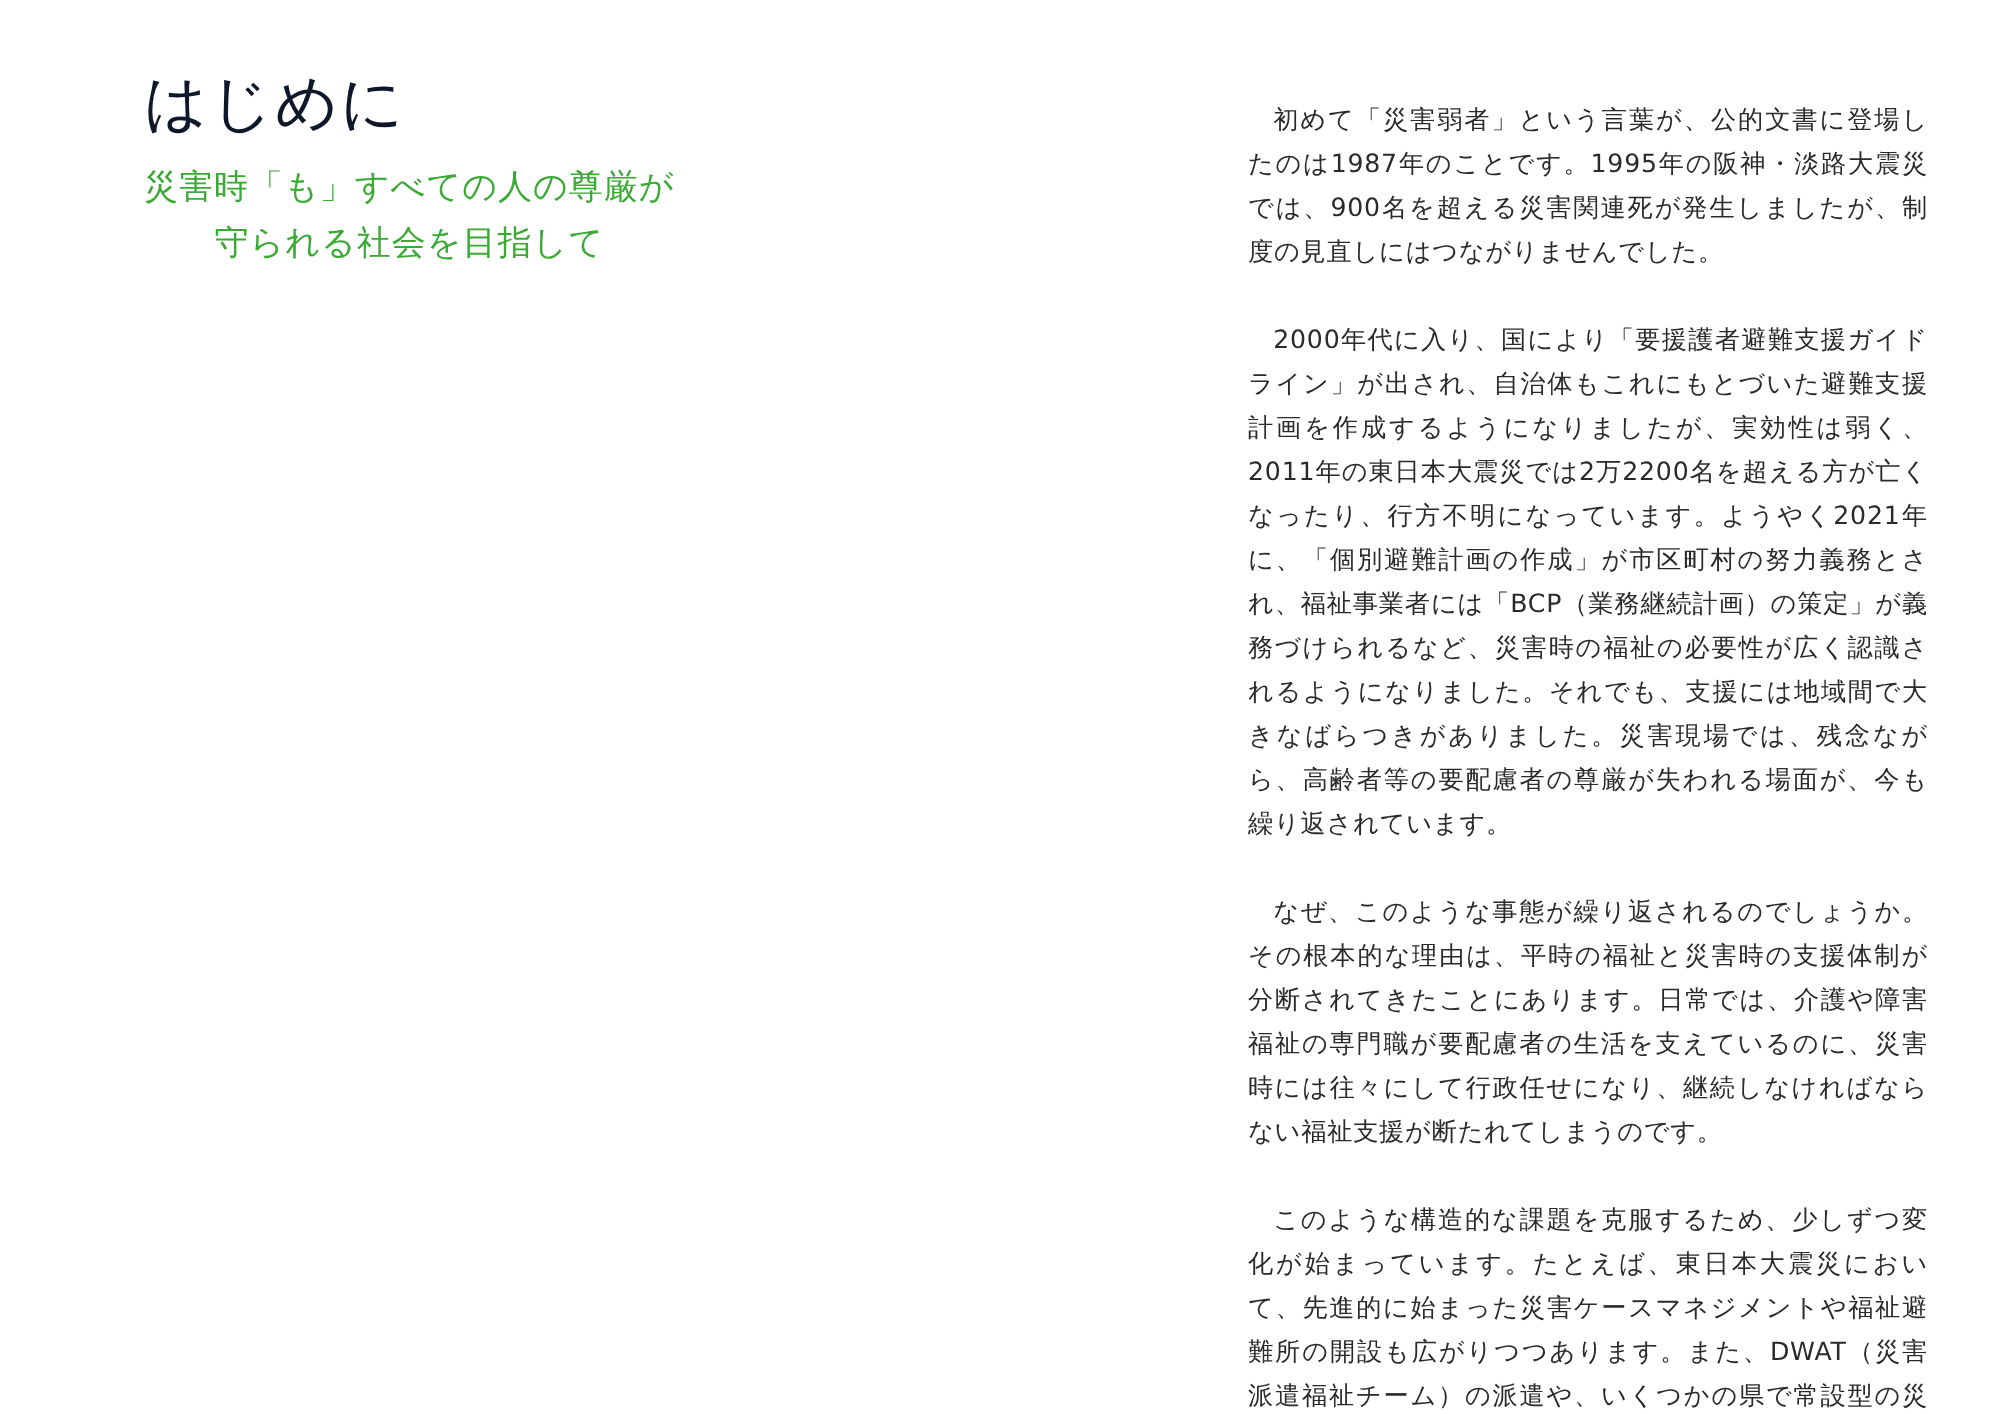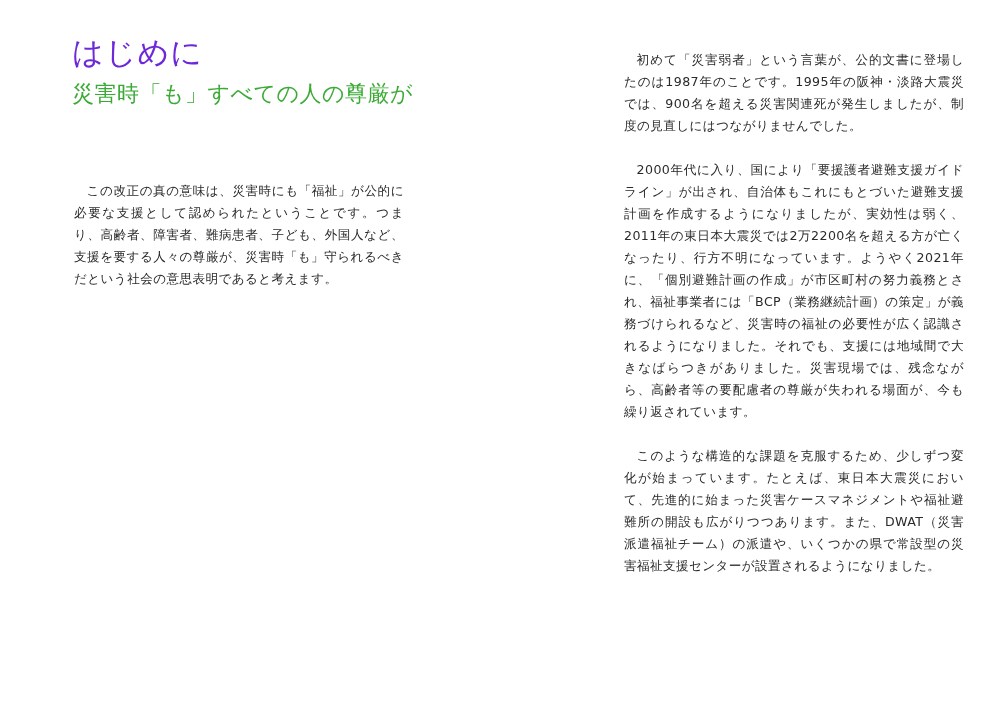--- a/index.html
+++ b/index.html
@@ -2,42 +2,43 @@
 <html><head>
   <meta charset="utf-8">
   <style>
     html, body { margin: 0; padding: 0; background: #ffffff; }
     body { width: 1000px; height: 707px; position: relative; overflow: hidden;
            font-family: "DejaVu Sans", "Liberation Sans", sans-serif; color: #2a2a2a; }
     .page { position: absolute; top: 0; height: 707px; }
     .page-left { left: 0; width: 500px; }
     .page-right { left: 528px; width: 500px; margin-top: 15px; }
     .title { position: absolute; left: 72px; top: 32px; margin: 0;
-             font-size: 31px; font-weight: normal; color: #6d28d9; letter-spacing: 1px; line-height: 40px; }
+             font-size: 31px; font-weight: normal; color: #0f172a; letter-spacing: 1px; line-height: 40px; }
     .subtitle { position: absolute; left: 72px; top: 80px; margin: 0;
-                font-size: 22px; font-weight: normal; color: #3aaa35; line-height: 28px; letter-spacing: 0.5px; text-align: center; }
+                font-size: 17px; font-weight: normal; color: #3aaa35; line-height: 28px; letter-spacing: 0.5px; text-align: center; }
     .col { position: absolute; font-size: 12.6px; line-height: 22px; letter-spacing: 0.4px; text-align: justify; }
     .col-left { left: 74px; top: 180px; width: 330px; }
     .col-right { left: 96px; top: 34px; width: 340px; }
     .col p { margin: 0 0 22px 0; text-indent: 1em; }
   </style>
 </head>
 <body>
 
 <div class="page page-left">
   <h1 class="title">はじめに</h1>
   <h2 class="subtitle">
     <span>災害時「も」すべての人の尊厳が</span><br>
+    <span>守られる社会を目指して</span>
   </h2>
   <div class="col col-left">
-    <p>この改正の真の意味は、災害時にも「福祉」が公的に必要な支援として認められたということです。つまり、高齢者、障害者、難病患者、子ども、外国人など、支援を要する人々の尊厳が、災害時「も」守られるべきだという社会の意思表明であると考えます。</p>
 
   </div>
 </div>
 
 <div class="page page-right">
   <div class="col col-right">
     <p>初めて「災害弱者」という言葉が、公的文書に登場したのは1987年のことです。1995年の阪神・淡路大震災では、900名を超える災害関連死が発生しましたが、制度の見直しにはつながりませんでした。</p>
     <p>2000年代に入り、国により「要援護者避難支援ガイドライン」が出され、自治体もこれにもとづいた避難支援計画を作成するようになりましたが、実効性は弱く、2011年の東日本大震災では2万2200名を超える方が亡くなったり、行方不明になっています。ようやく2021年に、「個別避難計画の作成」が市区町村の努力義務とされ、福祉事業者には「BCP（業務継続計画）の策定」が義務づけられるなど、災害時の福祉の必要性が広く認識されるようになりました。それでも、支援には地域間で大きなばらつきがありました。災害現場では、残念ながら、高齢者等の要配慮者の尊厳が失われる場面が、今も繰り返されています。</p>
+    <p>なぜ、このような事態が繰り返されるのでしょうか。その根本的な理由は、平時の福祉と災害時の支援体制が分断されてきたことにあります。日常では、介護や障害福祉の専門職が要配慮者の生活を支えているのに、災害時には往々にして行政任せになり、継続しなければならない福祉支援が断たれてしまうのです。</p>
     <p>このような構造的な課題を克服するため、少しずつ変化が始まっています。たとえば、東日本大震災において、先進的に始まった災害ケースマネジメントや福祉避難所の開設も広がりつつあります。また、DWAT（災害派遣福祉チーム）の派遣や、いくつかの県で常設型の災害福祉支援センターが設置されるようになりました。</p>
 
   </div>
 </div>
 
 </body></html>

